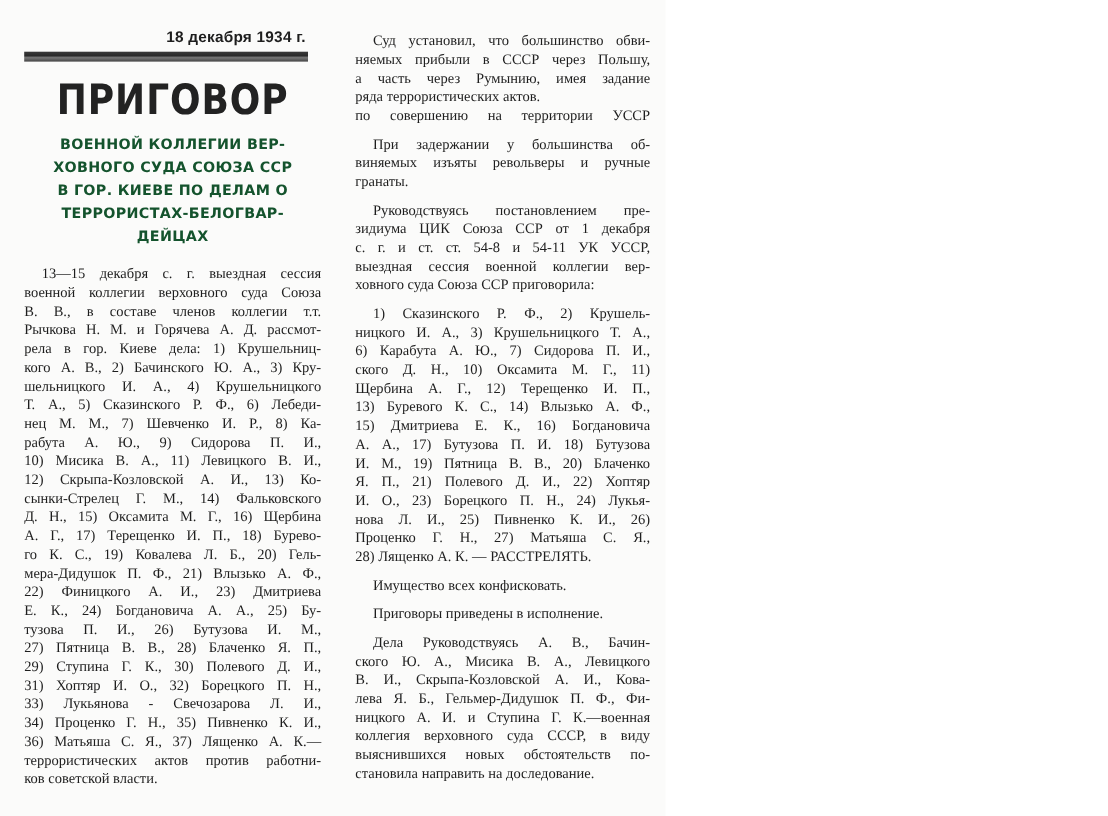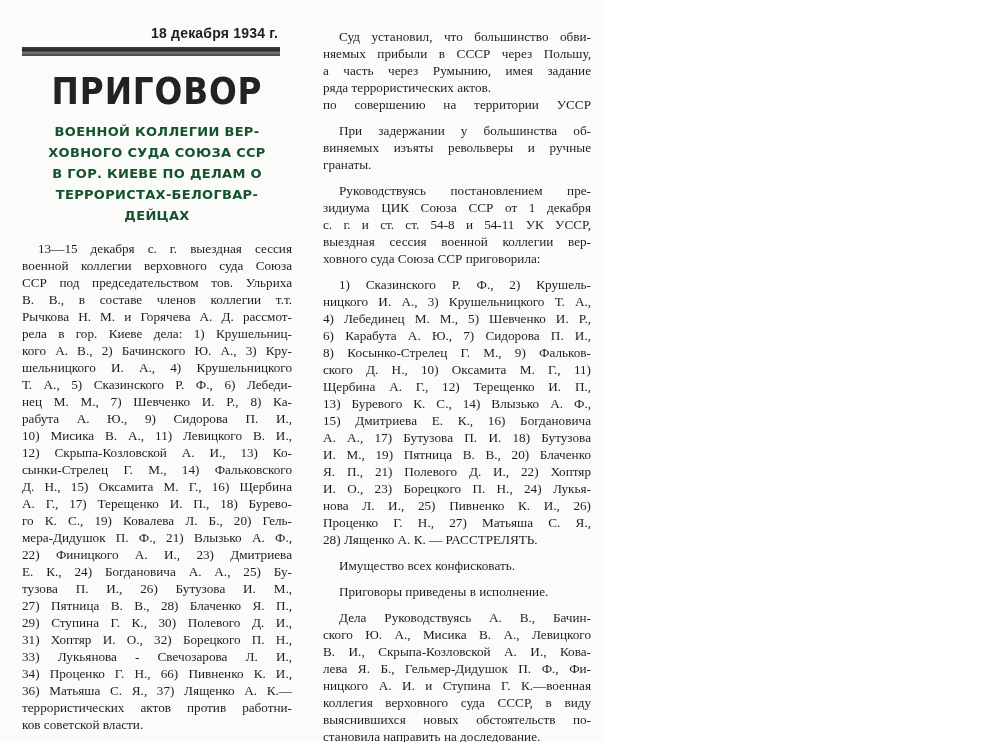--- a/index.html
+++ b/index.html
@@ -62,21 +62,20 @@
       <div>ВОЕННОЙ КОЛЛЕГИИ ВЕР-</div>
       <div>ХОВНОГО СУДА СОЮЗА ССР</div>
       <div>В ГОР. КИЕВЕ ПО ДЕЛАМ О</div>
       <div>ТЕРРОРИСТАХ-БЕЛОГВАР-</div>
       <div>ДЕЙЦАХ</div>
     </div>
 
     <div class="para body">
       <span class="line indent">13—15 декабря с. г. выездная сессия</span>
       <span class="line">военной коллегии верховного суда Союза</span>
-      <span class="line">ССР под председательством тов. Ульриха</span>
       <span class="line">В. В., в составе членов коллегии т.т.</span>
       <span class="line">Рычкова Н. М. и Горячева А. Д. рассмот-</span>
       <span class="line">рела в гор. Киеве дела: 1) Крушельниц-</span>
       <span class="line">кого А. В., 2) Бачинского Ю. А., 3) Кру-</span>
       <span class="line">шельницкого И. А., 4) Крушельницкого</span>
       <span class="line">Т. А., 5) Сказинского Р. Ф., 6) Лебеди-</span>
       <span class="line">нец М. М., 7) Шевченко И. Р., 8) Ка-</span>
       <span class="line">рабута А. Ю., 9) Сидорова П. И.,</span>
       <span class="line">10) Мисика В. А., 11) Левицкого В. И.,</span>
       <span class="line">12) Скрыпа-Козловской А. И., 13) Ко-</span>
@@ -85,21 +84,21 @@
       <span class="line">А. Г., 17) Терещенко И. П., 18) Бурево-</span>
       <span class="line">го К. С., 19) Ковалева Л. Б., 20) Гель-</span>
       <span class="line">мера-Дидушок П. Ф., 21) Влызько А. Ф.,</span>
       <span class="line">22) Финицкого А. И., 23) Дмитриева</span>
       <span class="line">Е. К., 24) Богдановича А. А., 25) Бу-</span>
       <span class="line">тузова П. И., 26) Бутузова И. М.,</span>
       <span class="line">27) Пятница В. В., 28) Блаченко Я. П.,</span>
       <span class="line">29) Ступина Г. К., 30) Полевого Д. И.,</span>
       <span class="line">31) Хоптяр И. О., 32) Борецкого П. Н.,</span>
       <span class="line">33) Лукьянова - Свечозарова Л. И.,</span>
-      <span class="line">34) Проценко Г. Н., 66) Пивненко К. И.,</span>
+      <span class="line">34) Проценко Г. Н., 35) Пивненко К. И.,</span>
       <span class="line">36) Матьяша С. Я., 37) Лященко А. К.—</span>
       <span class="line">террористических актов против работни-</span>
       <span class="line last">ков советской власти.</span>
     </div>
   </div>
 
   <div class="col2">
     <div class="para">
       <span class="line indent">Суд установил, что большинство обви-</span>
       <span class="line">няемых прибыли в СССР через Польшу,</span>
@@ -118,23 +117,21 @@
       <span class="line indent">Руководствуясь постановлением пре-</span>
       <span class="line">зидиума ЦИК Союза ССР от 1 декабря</span>
       <span class="line">с. г. и ст. ст. 54-8 и 54-11 УК УССР,</span>
       <span class="line">выездная сессия военной коллегии вер-</span>
       <span class="line last">ховного суда Союза ССР приговорила:</span>
     </div>
     <div class="gap"></div>
     <div class="para">
       <span class="line indent">1) Сказинского Р. Ф., 2) Крушель-</span>
       <span class="line">ницкого И. А., 3) Крушельницкого Т. А.,</span>
-      <span class="line">4) Лебединец М. М., 5) Шевченко И. Р.,</span>
       <span class="line">6) Карабута А. Ю., 7) Сидорова П. И.,</span>
-      <span class="line">8) Косынко-Стрелец Г. М., 9) Фальков-</span>
       <span class="line">ского Д. Н., 10) Оксамита М. Г., 11)</span>
       <span class="line">Щербина А. Г., 12) Терещенко И. П.,</span>
       <span class="line">13) Буревого К. С., 14) Влызько А. Ф.,</span>
       <span class="line">15) Дмитриева Е. К., 16) Богдановича</span>
       <span class="line">А. А., 17) Бутузова П. И. 18) Бутузова</span>
       <span class="line">И. М., 19) Пятница В. В., 20) Блаченко</span>
       <span class="line">Я. П., 21) Полевого Д. И., 22) Хоптяр</span>
       <span class="line">И. О., 23) Борецкого П. Н., 24) Лукья-</span>
       <span class="line">нова Л. И., 25) Пивненко К. И., 26)</span>
       <span class="line">Проценко Г. Н., 27) Матьяша С. Я.,</span>

